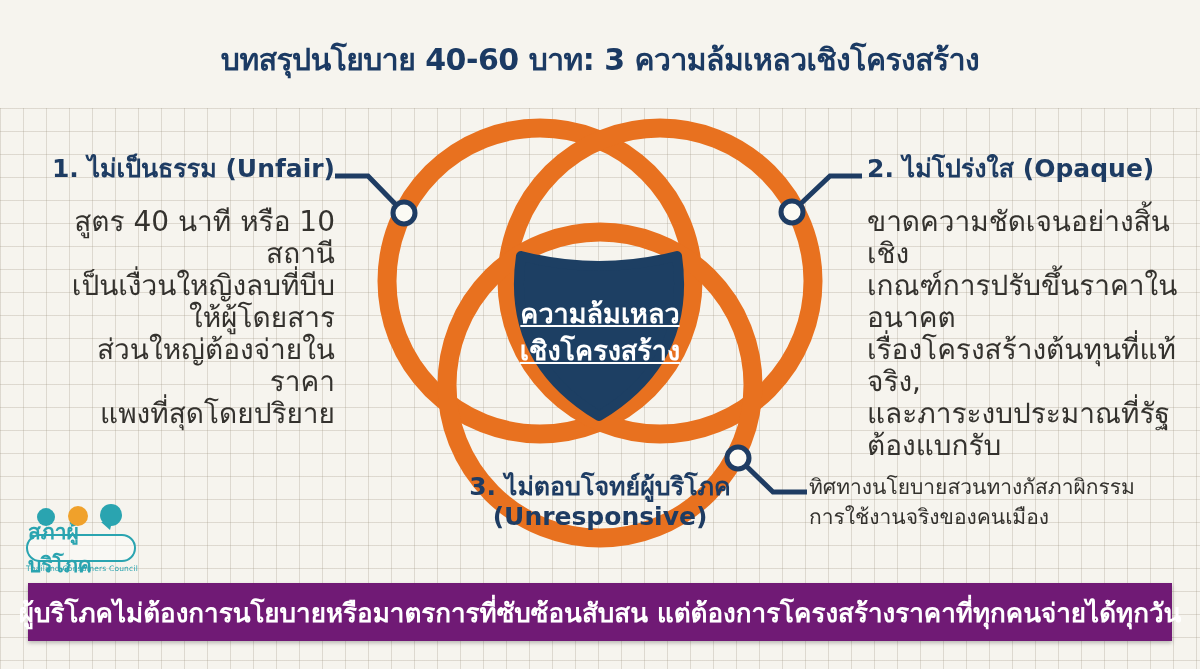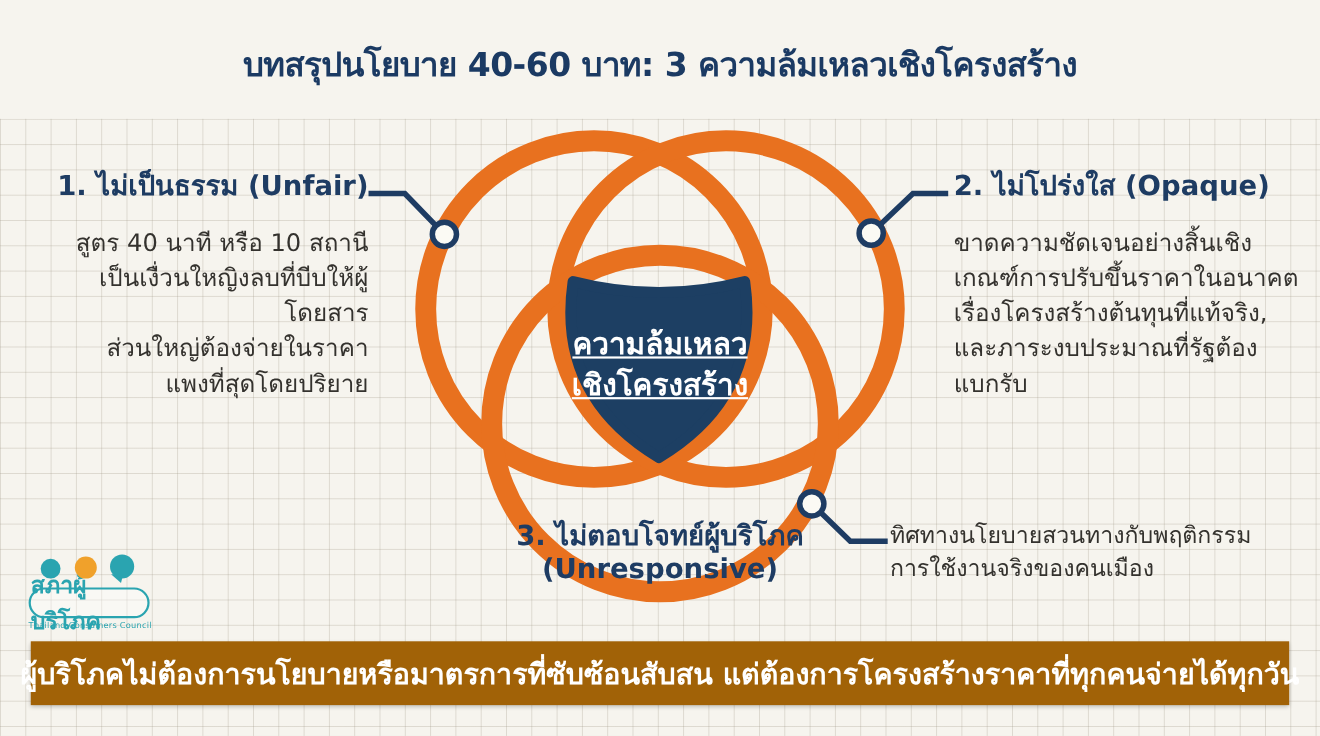--- a/index.html
+++ b/index.html
@@ -24,21 +24,21 @@
   .ring{fill:none;stroke:#e8711f;stroke-width:19px;}
   .shield{fill:#1d3f63;stroke:#1d3f63;stroke-width:10px;stroke-linejoin:round;}
   .connector{fill:none;stroke:#1e3c63;stroke-width:5px;}
   .marker{fill:#fbfaf4;stroke:#1e3c63;stroke-width:5px;}
   .center-label{
     position:absolute;left:495px;top:295px;width:210px;text-align:center;
     color:#ffffff;font-weight:700;font-size:27px;line-height:37px;text-decoration:underline;
   }
   .section{position:absolute;}
   .section .heading{font-size:25px;font-weight:700;color:#1e3c63;margin:0 0 20px 0;line-height:34px;}
-  .section .body-line{font-size:22px;color:#34322e;line-height:32px;}
+  .section .body-line{font-size:28px;color:#34322e;line-height:32px;}
   .sec-unfair{left:40px;top:152px;width:295px;text-align:right;}
   .sec-opaque{left:867px;top:152px;width:315px;text-align:left;}
   .sec-unresponsive{left:440px;top:472px;width:320px;text-align:center;}
   .sec-unresponsive .heading{margin:0;line-height:30px;}
   .note{position:absolute;left:809px;top:472px;width:340px;text-align:left;}
   .note .body-line{font-size:21px;color:#34322e;line-height:30px;}
   .logo{position:absolute;left:26px;top:504px;width:120px;}
   .logo-dots{height:26px;position:relative;}
   .dot{position:absolute;border-radius:50%;}
   .dot-teal1{left:11px;top:4px;width:18px;height:18px;background:#2aa4b0;}
@@ -49,21 +49,21 @@
     border-left:9px solid transparent;border-right:2px solid transparent;
     border-top:8px solid #2aa4b0;
   }
   .logo-box{
     margin-top:4px;width:106px;height:24px;border:2.5px solid #2aa4b0;border-radius:15px;
     display:flex;align-items:center;justify-content:center;
     color:#2aa4b0;font-weight:700;font-size:21px;background:rgba(255,255,255,.35);
   }
   .logo-sub{margin-top:2px;width:112px;text-align:center;font-size:7.5px;color:#2aa4b0;letter-spacing:.2px;}
   .footer-banner{
-    position:absolute;left:28px;top:583px;width:1144px;height:58px;background:#a16207;
+    position:absolute;left:28px;top:583px;width:1144px;height:58px;background:#701a75;
     display:flex;align-items:center;justify-content:center;
     box-shadow:0 2px 4px rgba(0,0,0,.25);
   }
   .footer-banner .footer-text{color:#ffffff;font-size:26px;font-weight:700;white-space:nowrap;}
 </style>
 </head>
 <body>
 
 <div id="canvas">
 
@@ -104,21 +104,21 @@
     <div class="body-line">เรื่องโครงสร้างต้นทุนที่แท้จริง,</div>
     <div class="body-line">และภาระงบประมาณที่รัฐต้องแบกรับ</div>
   </div>
 
   <div class="section sec-unresponsive">
     <div class="heading">3. ไม่ตอบโจทย์ผู้บริโภค</div>
     <div class="heading">(Unresponsive)</div>
   </div>
 
   <div class="note">
-    <div class="body-line">ทิศทางนโยบายสวนทางกับพฤติกรรม</div>
+    <div class="body-line">ทิศทางนโยบายสวนทางกัสภาผิกรรม</div>
     <div class="body-line">การใช้งานจริงของคนเมือง</div>
   </div>
 
   <div class="logo">
     <div class="logo-dots">
       <span class="dot dot-teal1"></span>
       <span class="dot dot-orange"></span>
       <span class="bubble"></span>
     </div>
     <div class="logo-box">สภาผู้บริโภค</div>

